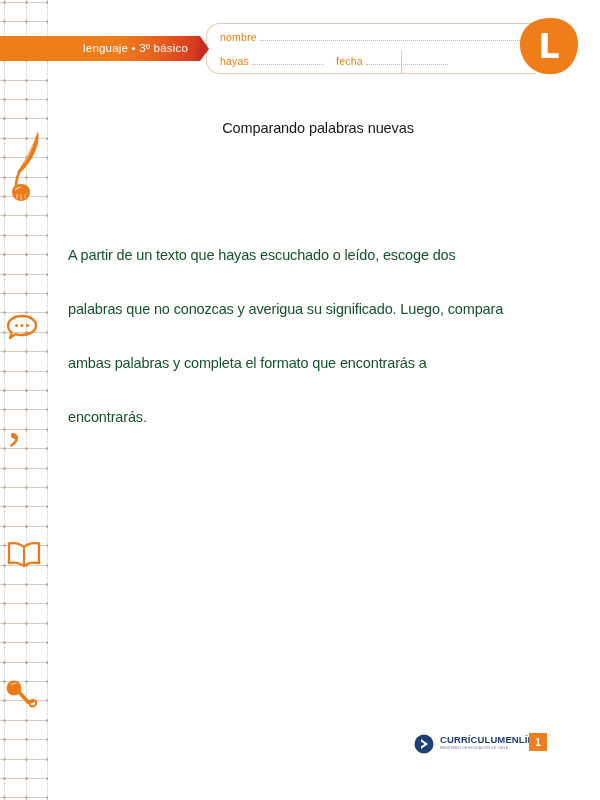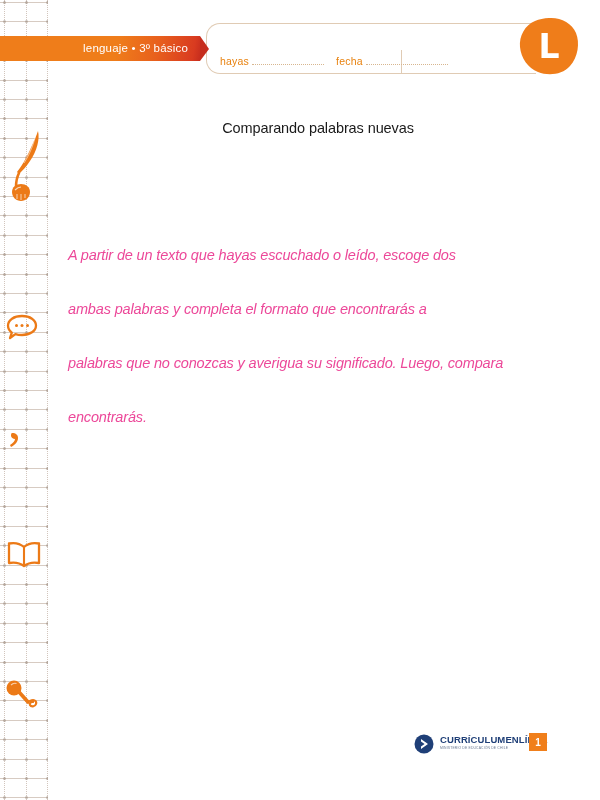--- a/index.html
+++ b/index.html
@@ -191,25 +191,24 @@
     letter-spacing: -.1px;
   }
   #instruction-block {
     position: absolute;
     left: 68px;
     top: 228px;
     width: 510px;
   }
   .instruction-line {
     font-size: 14.5px;
-    color: #ec4899;
+    color: #14532d;
     line-height: 54px;
     letter-spacing: -.15px;
     white-space: nowrap;
-    font-style: italic;
   }
 
   
   #footer {
     position: absolute;
     left: 414px;
     top: 731px;
     width: 150px;
     height: 28px;
     z-index: 9;
@@ -473,42 +472,46 @@
 
   <div id="banner">
     <span id="banner-label">lenguaje • 3º básico</span>
   </div>
 
   <div id="form-box">
     <div id="form-outline-top"></div>
     <div id="form-outline-bottom"></div>
     <div id="form-outline-step"></div>
 
+    <div class="field-row" style="top:8px;">
+      <span class="field-label">nombre</span>
+      <span class="field-dots" style="width:290px;"></span>
+    </div>
 
     <div class="field-row" style="top:32px;">
       <span class="field-label">hayas</span>
       <span class="field-dots" style="width:72px;"></span>
       <span class="field-label" style="margin-left:12px;">fecha</span>
       <span class="field-dots" style="width:82px;"></span>
     </div>
   </div>
 
   <div id="l-badge">
     <svg width="62" height="60" viewBox="0 0 62 60">
       <path d="M31 2 C42 1 54 7 58 17 C62 27 60 41 52 50 C44 59 30 60 20 56 C10 52 3 42 2 31 C1 20 7 9 17 5 C21 3 26 2.4 31 2 Z" fill="#ef7d1a"></path>
     </svg>
     <span id="l-badge-letter">L</span>
   </div>
 
   <div id="worksheet-title">Comparando palabras nuevas</div>
 
   <div id="instruction-block">
     <div class="instruction-line">A partir de un texto que hayas escuchado o leído, escoge dos</div>
+    <div class="instruction-line">palabras que no conozcas y averigua su significado. Luego, compara</div>
     <div class="instruction-line">ambas palabras y completa el formato que encontrarás a</div>
-    <div class="instruction-line">palabras que no conozcas y averigua su significado. Luego, compara</div>
     <div class="instruction-line">encontrarás.</div>
   </div>
 
   <div id="footer">
     <svg id="footer-logo-mark" width="20" height="20" viewBox="0 0 20 20">
       <circle cx="10" cy="10" r="9.5" fill="#1f3f77"></circle>
       <path d="M7 5 L14 10 L7 15 L7 12.4 L10.6 10 L7 7.6 Z" fill="#ffffff"></path>
     </svg>
     <div id="footer-brand">CURRÍCULUMENLÍNEA</div>
     <div id="footer-tagline">MINISTERIO DE EDUCACIÓN DE CHILE</div>

